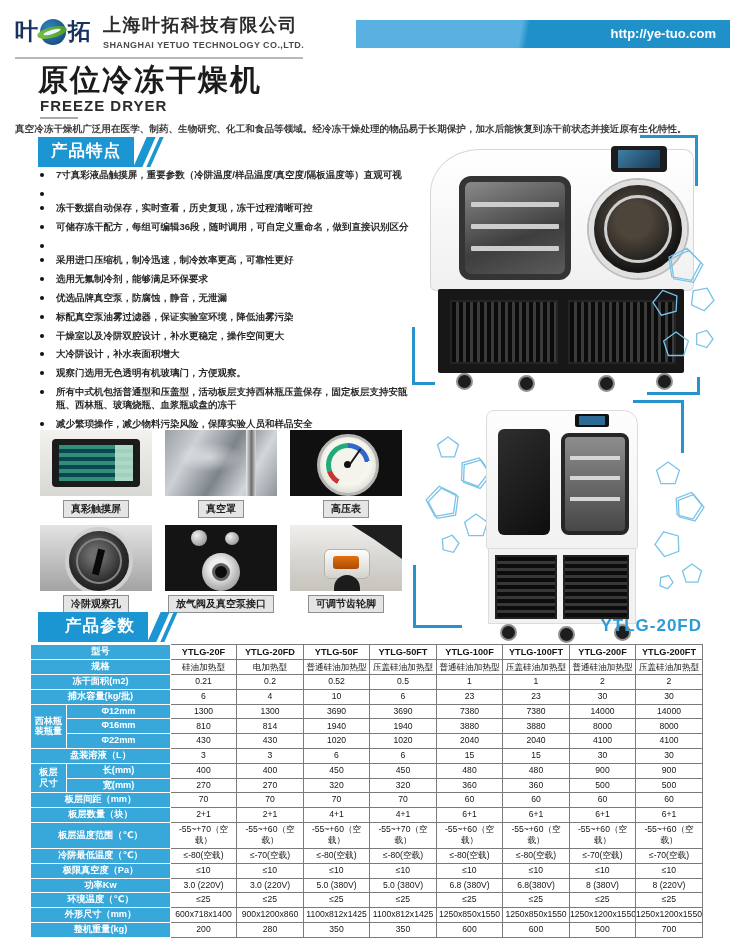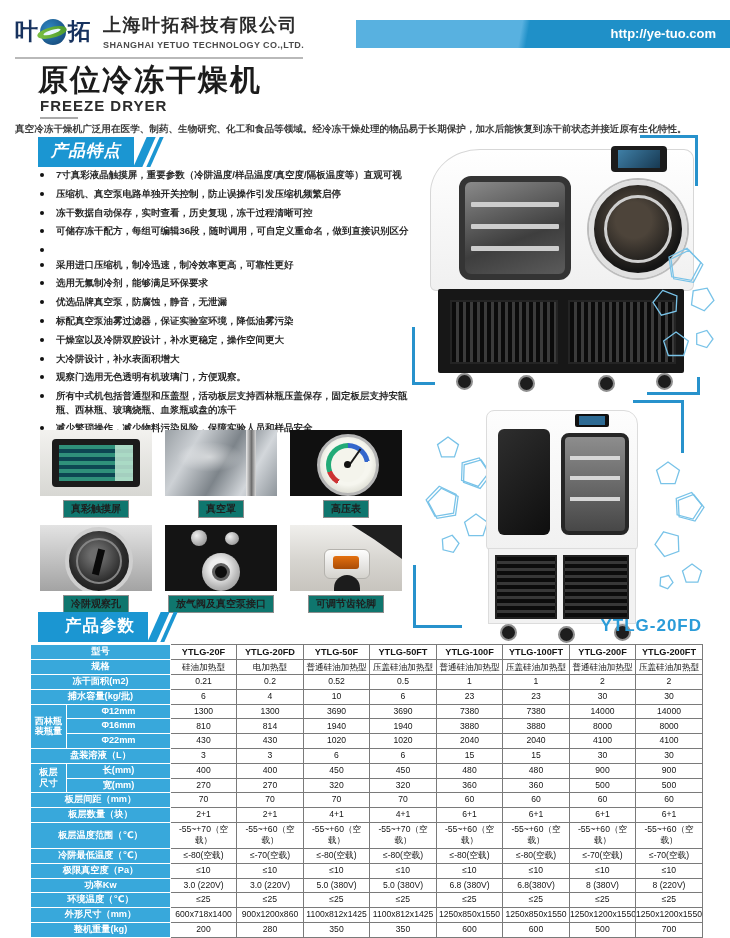--- a/index.html
+++ b/index.html
@@ -33,21 +33,21 @@
   .desc{position:absolute;left:15px;top:123px;width:712px;font-size:9.6px;font-weight:bold;
      color:#3b3b3b;white-space:nowrap;}
 
   
   .sec-banner{position:absolute;background:var(--accent-blue,#1b96d2);color:#fff;
      font-size:16.5px;font-weight:bold;letter-spacing:1px;padding:3px 13px 5px;}
   .sec-banner .stripe{position:absolute;top:0;height:100%;background:var(--accent-blue,#1b96d2);
      transform:skewX(-24deg);}
   .sec-banner .s1{right:-15px;width:9px;}
   .sec-banner .s2{right:-23px;width:4px;}
-  .banner-features{left:38px;top:137px;font-style:italic;}
+  .banner-features{left:38px;top:137px;}
   .banner-params{left:38px;top:612px;padding-left:27px;}
 
   
   .features{position:absolute;left:40px;top:168px;width:372px;margin:0;padding:0;list-style:none;}
   .features li{display:flex;gap:12px;margin-bottom:5.5px;}
   .features .dot{flex:0 0 4px;width:4px;height:4px;border-radius:50%;background:#111;margin-top:5px;}
   .features span.ftext{font-size:9.5px;line-height:1.4;font-weight:bold;color:#2a2a2a;}
 
   
   .corner{position:absolute;}
@@ -91,21 +91,21 @@
   .m2-base .vent{position:absolute;top:6px;height:60px;border:2px solid #222;
      background:repeating-linear-gradient(0deg,#0c0c0c 0 4px,#383838 4px 7px);}
   .model-label{position:absolute;right:28px;bottom:4px;font-size:17px;font-weight:bold;
      color:var(--model-label-blue,#2b9cd8);letter-spacing:1px;}
 
   
   .gallery{position:absolute;left:40px;top:430px;width:372px;}
   .grow{display:flex;gap:13px;margin-bottom:7px;}
   .gcell{width:112px;text-align:center;}
   .photo{position:relative;width:112px;height:66px;overflow:hidden;background:#ccc;}
-  .caption{display:inline-block;border:1px solid #8e8e8e;background:#0f766e;font-size:10px;
+  .caption{display:inline-block;border:1px solid #8e8e8e;background:#e5e5e5;font-size:10px;
      font-weight:bold;color:#1e1e1e;line-height:16px;padding:0 7px;margin-top:4px;}
 
   .p1{background:linear-gradient(180deg,#f3f2ef,#d7d7d3);}
   .p1 .scr{position:absolute;left:12px;top:9px;width:88px;height:48px;background:#1b1b1b;border-radius:4px;}
   .p1 .scr-in{position:absolute;left:7px;top:6px;width:74px;height:36px;background:#0d4652;
      background-image:repeating-linear-gradient(0deg,#2f907a 0 4px,#0d4652 4px 8px);}
   .p1 .scr-col{position:absolute;right:7px;top:6px;width:18px;height:36px;background:#bfe8d2;opacity:.85;}
 
   .p2{background:linear-gradient(120deg,#9aa0a5,#cdd1d5 25%,#7d848a 52%,#d3d7db 75%,#8e959b);}
   .p2 .rod{position:absolute;left:72%;top:0;width:10px;height:100%;
@@ -187,21 +187,20 @@
     <i class="stripe s1"></i>
     <i class="stripe s2"></i>
   </div>
   <ul class="features">
       <li>
         <span class="dot"></span>
         <span class="ftext">7寸真彩液晶触摸屏，重要参数（冷阱温度/样品温度/真空度/隔板温度等）直观可视</span>
       </li>
       <li>
         <span class="dot"></span>
-        <span class="ftext">压缩机、真空泵电路单独开关控制，防止误操作引发压缩机频繁启停</span>
       </li>
       <li>
         <span class="dot"></span>
         <span class="ftext">冻干数据自动保存，实时查看，历史复现，冻干过程清晰可控</span>
       </li>
       <li>
         <span class="dot"></span>
         <span class="ftext">可储存冻干配方，每组可编辑36段，随时调用，可自定义重命名，做到直接识别区分</span>
       </li>
       <li>

